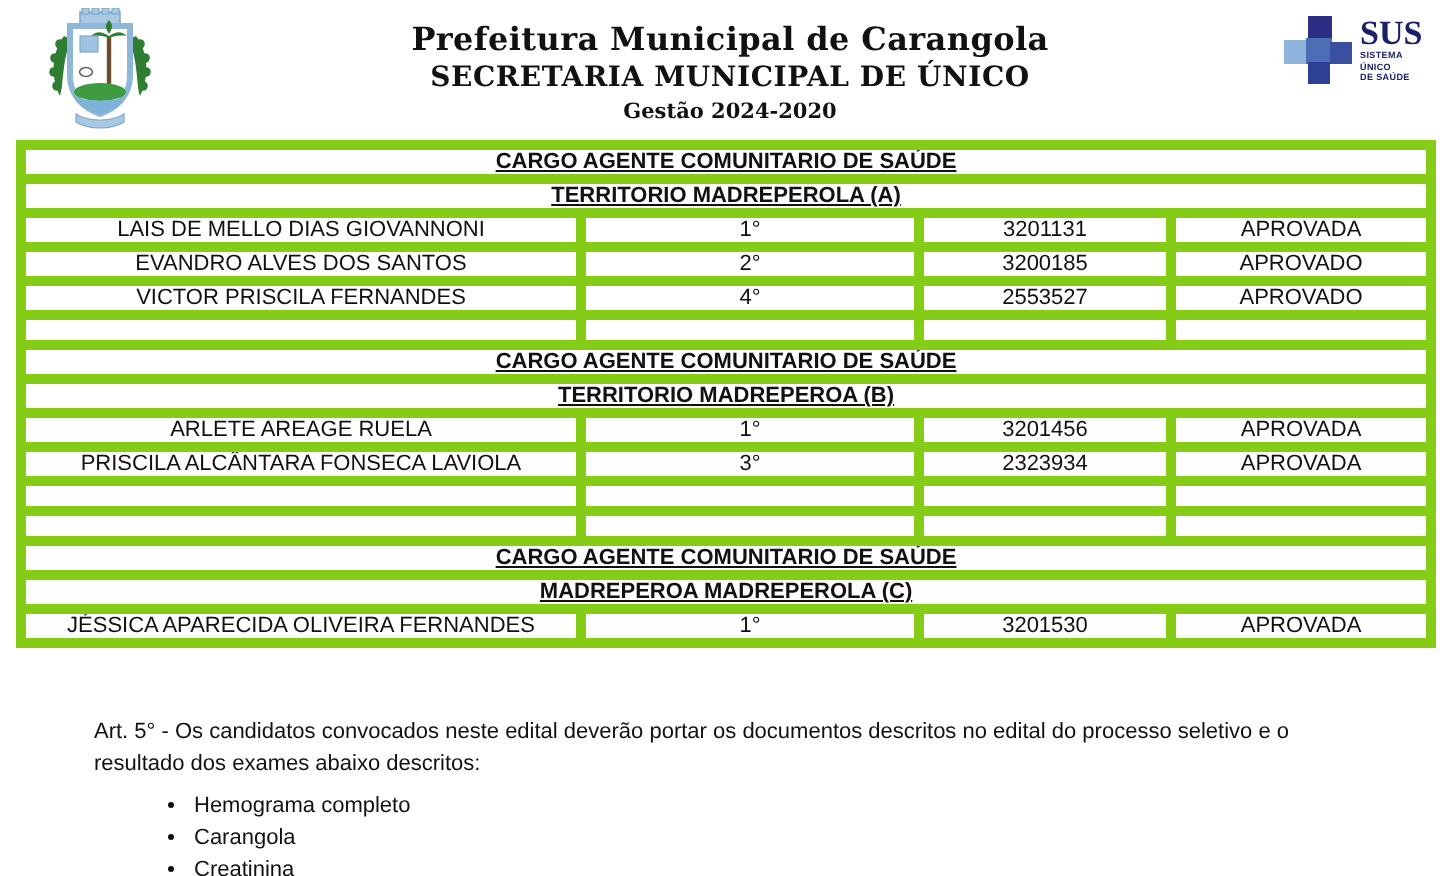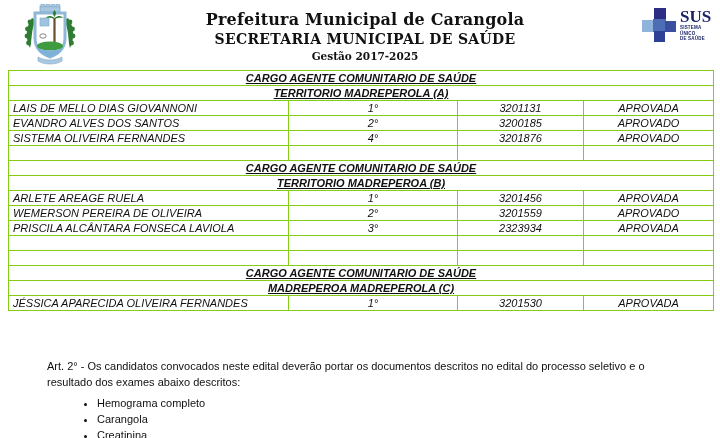--- a/index.html
+++ b/index.html
@@ -47,34 +47,33 @@
   
   table.roster {
     position: absolute;
     left: 8px; top: 70px;
     width: 705px;
     border-collapse: collapse;
     table-layout: fixed;
     font-size: 11px;
   }
   table.roster td {
-    border: 1px solid #84cc16;
+    border: 5px solid #84cc16;
     height: 15px;
     padding: 0 4px;
     white-space: nowrap;
     overflow: hidden;
     color: #111;
-    font-style: italic;
   }
   td.section-head {
     text-align: center;
     font-weight: bold;
     text-decoration: underline;
   }
-  td.c-name   { text-align: left; }
+  td.c-name   { text-align: center; }
   td.c-rank,
   td.c-code,
   td.c-status { text-align: center; }
 
   
   .footer { position: absolute; left: 47px; top: 358px; width: 628px; }
   .article-text { font-size: 11px; line-height: 16px; color: #111; }
   .exam-list { margin: 5px 0 0 38px; }
   .exam-list li { font-size: 11px; line-height: 16px; list-style: disc; margin-left: 12px; }
 </style>
@@ -113,22 +112,22 @@
       <ellipse cx="25" cy="32" rx="3.2" ry="2.2" fill="#ffffff" stroke="#555" stroke-width="0.7"></ellipse>
       <ellipse cx="32" cy="42" rx="13" ry="4.5" fill="#3f9b3f"></ellipse>
       <path d="M19 44 C24 47 40 47 45 44 C43 49 37 52 32 53 C27 52 21 49 19 44 Z" fill="#7fb2d9"></path>
 
       <path d="M20 53 C26 57 38 57 44 53 L44 57 C38 61 26 61 20 57 Z" fill="#a9c9e2" stroke="#7fa8c8" stroke-width="0.6"></path>
     </svg>
   </div>
 
   <div class="title-block">
     <div class="title-main">Prefeitura Municipal de Carangola</div>
-    <div class="title-sub">SECRETARIA MUNICIPAL DE SAÚDE</div>
-    <div class="title-term">Gestão 2017-2025</div>
+    <div class="title-sub">SECRETARIA MUNICIPAL DE ÚNICO</div>
+    <div class="title-term">Gestão 2024-2020</div>
   </div>
 
   <div class="sus-wrap">
     <svg width="36" height="42" viewBox="0 0 36 42">
       <rect x="12" y="0" width="12" height="12" fill="#2b2e83"></rect>
       <rect x="0" y="12" width="12" height="12" fill="#8fb4dc"></rect>
       <rect x="11" y="11" width="13" height="13" fill="#4d6db5"></rect>
       <rect x="23" y="13" width="11" height="11" fill="#3a4fa0"></rect>
       <rect x="12" y="23" width="11" height="11" fill="#2e3f96"></rect>
     </svg>
@@ -162,23 +161,23 @@
       <td class="c-code">3201131</td>
       <td class="c-status">APROVADA</td>
     </tr>
     <tr>
       <td class="c-name">EVANDRO ALVES DOS SANTOS</td>
       <td class="c-rank">2°</td>
       <td class="c-code">3200185</td>
       <td class="c-status">APROVADO</td>
     </tr>
     <tr>
-      <td class="c-name">SISTEMA OLIVEIRA FERNANDES</td>
+      <td class="c-name">VICTOR PRISCILA FERNANDES</td>
       <td class="c-rank">4°</td>
-      <td class="c-code">3201876</td>
+      <td class="c-code">2553527</td>
       <td class="c-status">APROVADO</td>
     </tr>
     <tr>
       <td class="c-name"></td>
         <td></td>
         <td></td>
         <td></td>
     </tr>
 
     <tr>
@@ -187,26 +186,20 @@
     <tr>
       <td class="section-head" colspan="4">TERRITORIO MADREPEROA (B)</td>
     </tr>
     <tr>
       <td class="c-name">ARLETE AREAGE RUELA</td>
       <td class="c-rank">1°</td>
       <td class="c-code">3201456</td>
       <td class="c-status">APROVADA</td>
     </tr>
     <tr>
-      <td class="c-name">WEMERSON PEREIRA DE OLIVEIRA</td>
-      <td class="c-rank">2°</td>
-      <td class="c-code">3201559</td>
-      <td class="c-status">APROVADO</td>
-    </tr>
-    <tr>
       <td class="c-name">PRISCILA ALCÂNTARA FONSECA LAVIOLA</td>
       <td class="c-rank">3°</td>
       <td class="c-code">2323934</td>
       <td class="c-status">APROVADA</td>
     </tr>
     <tr>
       <td></td>
         <td></td>
         <td></td>
         <td></td>
@@ -227,19 +220,19 @@
     <tr>
       <td class="c-name">JÉSSICA APARECIDA OLIVEIRA FERNANDES</td>
       <td class="c-rank">1°</td>
       <td class="c-code">3201530</td>
       <td class="c-status">APROVADA</td>
     </tr>
   </tbody>
 </table>
 
 <div class="footer">
-  <div class="article-text">Art. 2° - Os candidatos convocados neste edital deverão portar os documentos descritos no edital do processo seletivo e o resultado dos exames abaixo descritos:</div>
+  <div class="article-text">Art. 5° - Os candidatos convocados neste edital deverão portar os documentos descritos no edital do processo seletivo e o resultado dos exames abaixo descritos:</div>
   <ul class="exam-list">
     <li>Hemograma completo</li>
     <li>Carangola</li>
     <li>Creatinina</li>
   </ul>
 </div>
 
 </body></html>

